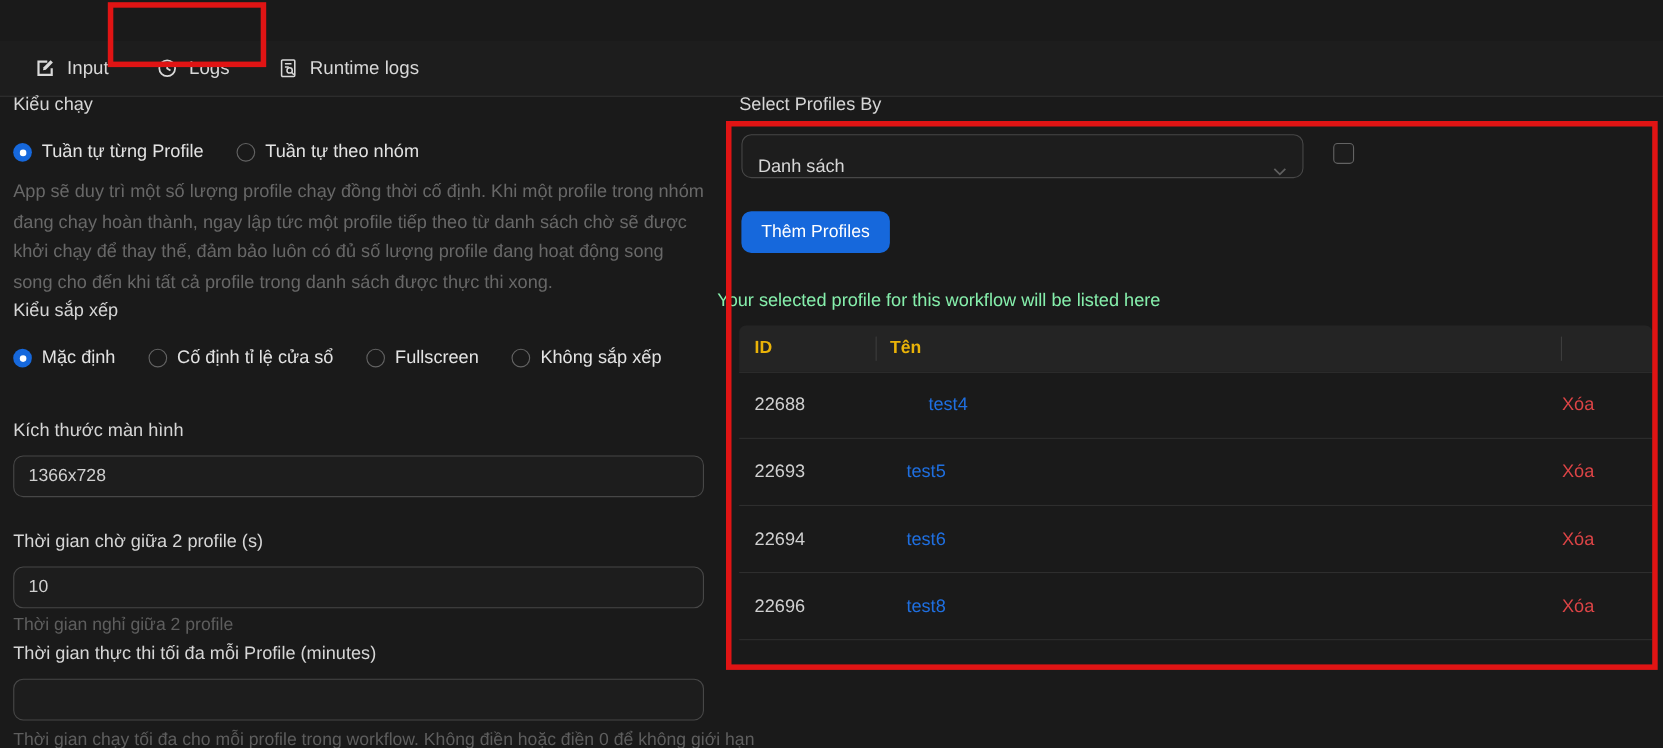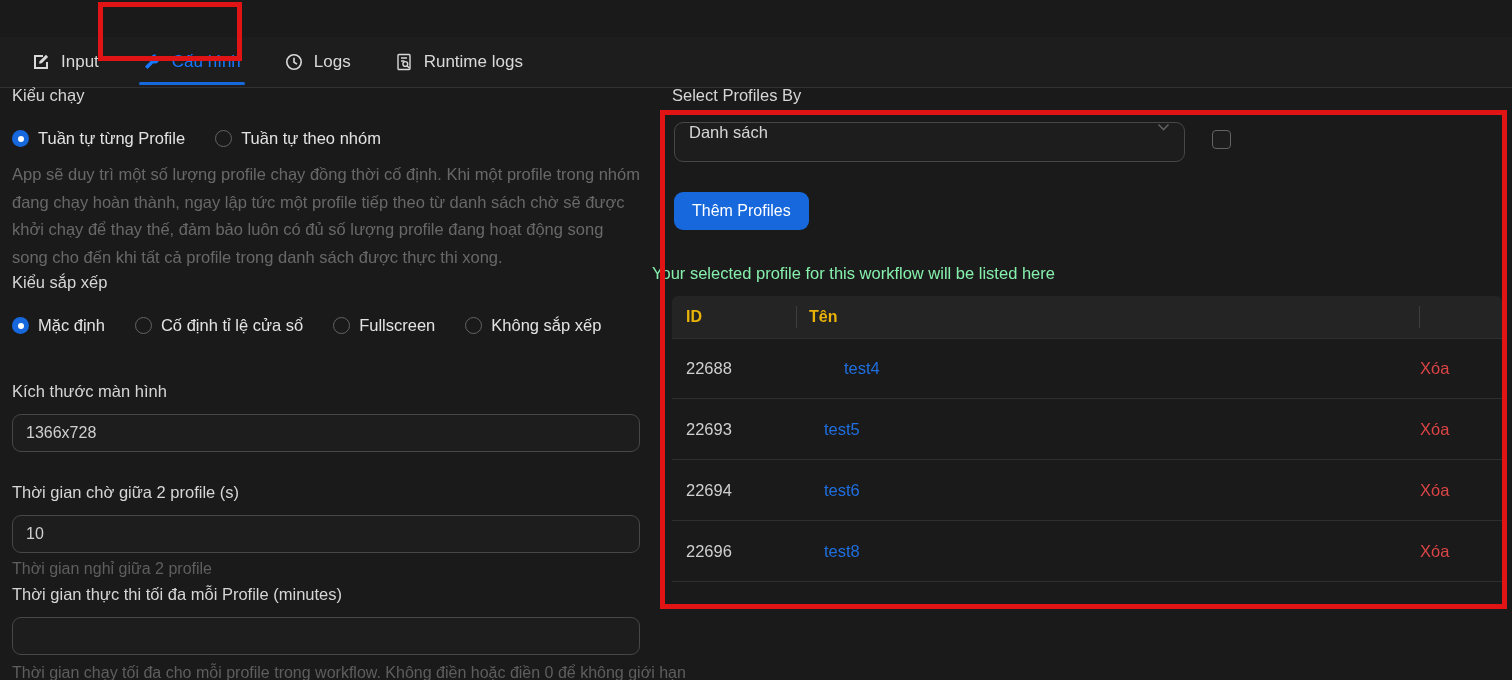--- a/index.html
+++ b/index.html
@@ -55,21 +55,21 @@
   }
   .hint { margin-top:7px; font-size:16px; color:#5e5e5e; }
   .lbl-mt { margin-top:31px; }
   .lbl-sm { margin-top:7px; }
   .clip-hint { margin-top:9px; font-size:16px; color:#5e5e5e; white-space:nowrap; }
   
   .rightcol { position:absolute; left:672px; top:86px; width:830px; }
   .select-box {
     position:absolute; left:674px; top:122px; width:511px; height:40px;
     border:1px solid #474747; border-radius:9px; background:#1d1d1d;
-    display:flex; align-items:flex-start; padding:0 14px; font-size:16.5px; color:#d6d6d6;
+    display:flex; align-items:flex-end; padding:0 14px; font-size:16.5px; color:#d6d6d6;
     cursor:pointer;
   }
   .select-box .chev { margin-left:auto; display:flex; align-items:center; }
   .chk-wrap { position:absolute; left:1212px; top:130px; display:flex; align-items:center; cursor:pointer; }
   .chkbox {
     width:19px; height:19px; border:1px solid #636363; border-radius:4px;
     background:#1d1d1d; margin-right:10px; flex:none;
   }
   .chk-wrap .clabel { font-size:16.5px; color:#e0e0e0; }
   .btn-primary {
@@ -107,28 +107,20 @@
 
 <div class="topbar">
   <div class="tab">
     <span class="ticon">
       <svg width="18" height="18" viewBox="0 0 18 18">
           <path d="M2 2h9v2H4v10h10V9h2v7H2z" fill="#d9d9d9"></path>
           <path d="M7.6 8.2L14 1.8l2.1 2.1-6.4 6.4-2.6.5z" fill="#d9d9d9"></path>
         </svg>
     </span>
     <span>Input</span>
-  </div>
-  <div class="tab active">
-    <span class="ticon">
-      <svg width="18" height="18" viewBox="0 0 18 18">
-          <path d="M16.2 4.6l-2.9 2.9-2.8-2.8 2.9-2.9a4.5 4.5 0 0 0-5.6 5.9L2 13.5 4.5 16l5.8-5.8a4.5 4.5 0 0 0 5.9-5.6z" fill="#1677ff"></path>
-        </svg>
-    </span>
-    <span>Cấu hình</span>
   </div>
   <div class="tab">
     <span class="ticon">
       <svg width="18" height="18" viewBox="0 0 18 18" fill="none" stroke="#d9d9d9" stroke-width="1.6">
           <circle cx="9" cy="9" r="7.2"></circle>
           <path d="M9 4.8v4.4l3 1.9"></path>
         </svg>
     </span>
     <span>Logs</span>
   </div>

